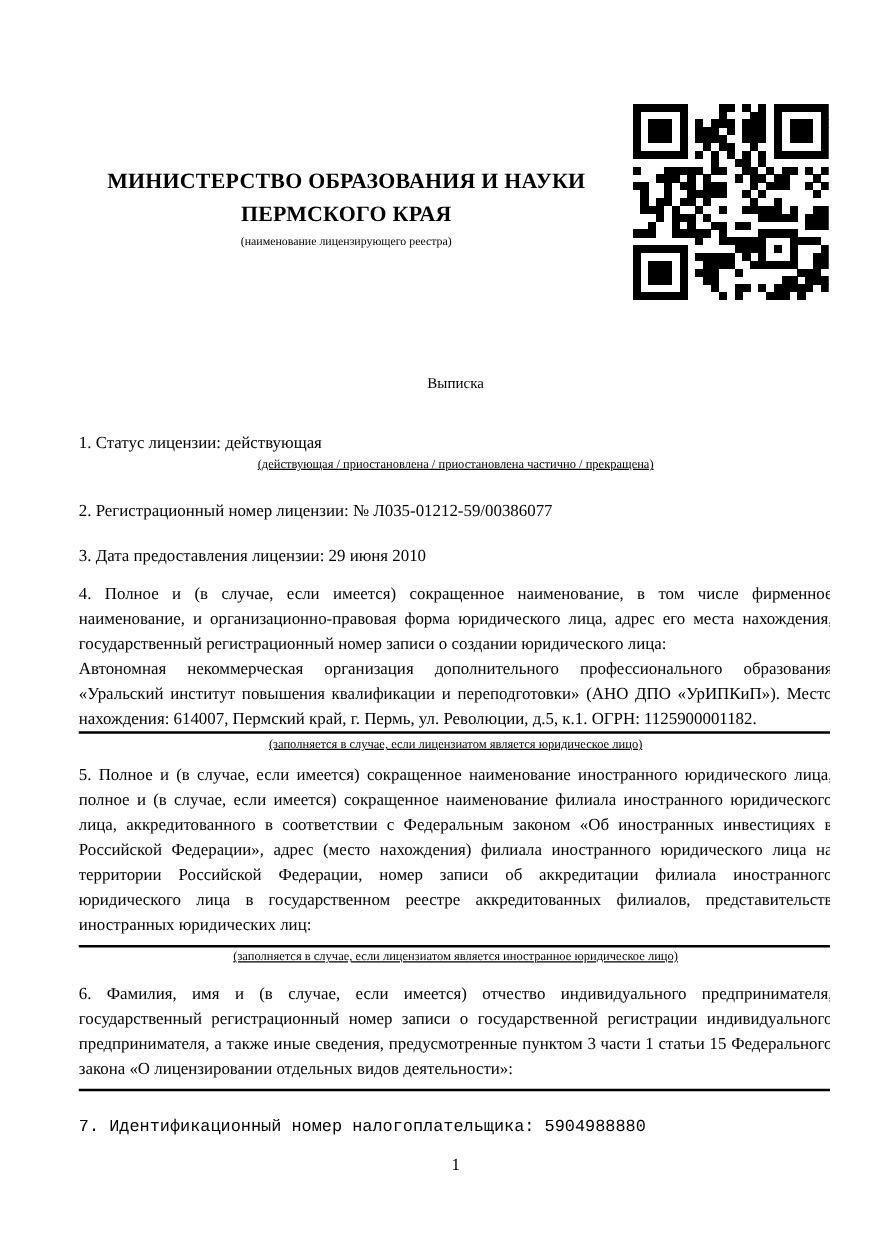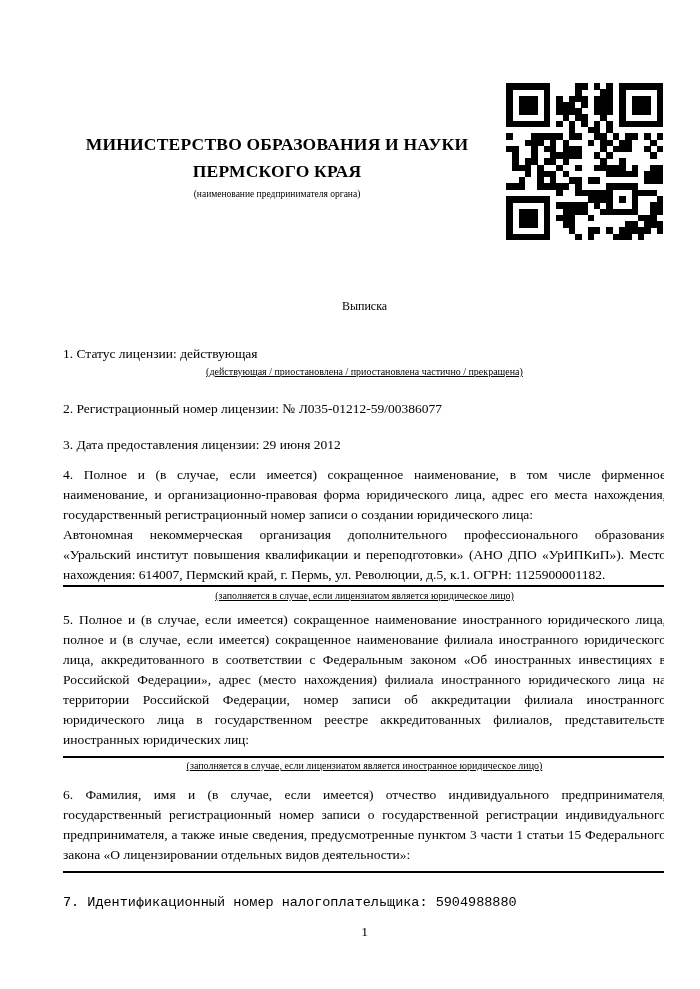--- a/index.html
+++ b/index.html
@@ -88,21 +88,21 @@
 </head>
 <body>
 
 <div class="page">
   <div class="content">
 
     <div class="header-spacer">
       <div class="ministry">
         <div class="ministry-name">МИНИСТЕРСТВО ОБРАЗОВАНИЯ И НАУКИ</div>
         <div class="ministry-name">ПЕРМСКОГО КРАЯ</div>
-        <div class="org-caption">(наименование предпринимателя органа)</div>
+        <div class="org-caption">(наименование лицензирующего реестра)</div>
       </div>
       <svg id="qr" class="qr" xmlns="http://www.w3.org/2000/svg" viewBox="0 0 25 25" shape-rendering="crispEdges">
           <rect x="0" y="0" width="1.04" height="1.04" fill="#000000"></rect>
           <rect x="1" y="0" width="1.04" height="1.04" fill="#000000"></rect>
           <rect x="2" y="0" width="1.04" height="1.04" fill="#000000"></rect>
           <rect x="3" y="0" width="1.04" height="1.04" fill="#000000"></rect>
           <rect x="4" y="0" width="1.04" height="1.04" fill="#000000"></rect>
           <rect x="5" y="0" width="1.04" height="1.04" fill="#000000"></rect>
           <rect x="6" y="0" width="1.04" height="1.04" fill="#000000"></rect>
           <rect x="11" y="0" width="1.04" height="1.04" fill="#000000"></rect>
@@ -427,21 +427,21 @@
     <div id="item1" class="item">
       <div class="label">1. Статус лицензии: действующая</div>
     </div>
     <div class="caption">(действующая / приостановлена / приостановлена частично / прекращена)</div>
 
     <div id="item2" class="item">
       <div class="label">2. Регистрационный номер лицензии: № Л035-01212-59/00386077</div>
     </div>
 
     <div id="item3" class="item">
-      <div class="label">3. Дата предоставления лицензии: 29 июня 2012</div>
+      <div class="label">3. Дата предоставления лицензии: 29 июня 2010</div>
     </div>
 
     <div id="item4" class="item">
       <div class="label">4. Полное и (в случае, если имеется) сокращенное наименование, в том числе фирменное наименование, и организационно-правовая форма юридического лица, адрес его места нахождения, государственный регистрационный номер записи о создании юридического лица:</div>
       <div class="value underlined">Автономная некоммерческая организация дополнительного профессионального образования «Уральский институт повышения квалификации и переподготовки» (АНО ДПО «УрИПКиП»). Место нахождения: 614007, Пермский край, г. Пермь, ул. Революции, д.5, к.1. ОГРН: 1125900001182.</div>
       <div class="caption">(заполняется в случае, если лицензиатом является юридическое лицо)</div>
     </div>
 
     <div id="item5" class="item">
       <div class="label">5. Полное и (в случае, если имеется) сокращенное наименование иностранного юридического лица, полное и (в случае, если имеется) сокращенное наименование филиала иностранного юридического лица, аккредитованного в соответствии с Федеральным законом «Об иностранных инвестициях в Российской Федерации», адрес (место нахождения) филиала иностранного юридического лица на территории Российской Федерации, номер записи об аккредитации филиала иностранного юридического лица в государственном реестре аккредитованных филиалов, представительств иностранных юридических лиц:</div>

